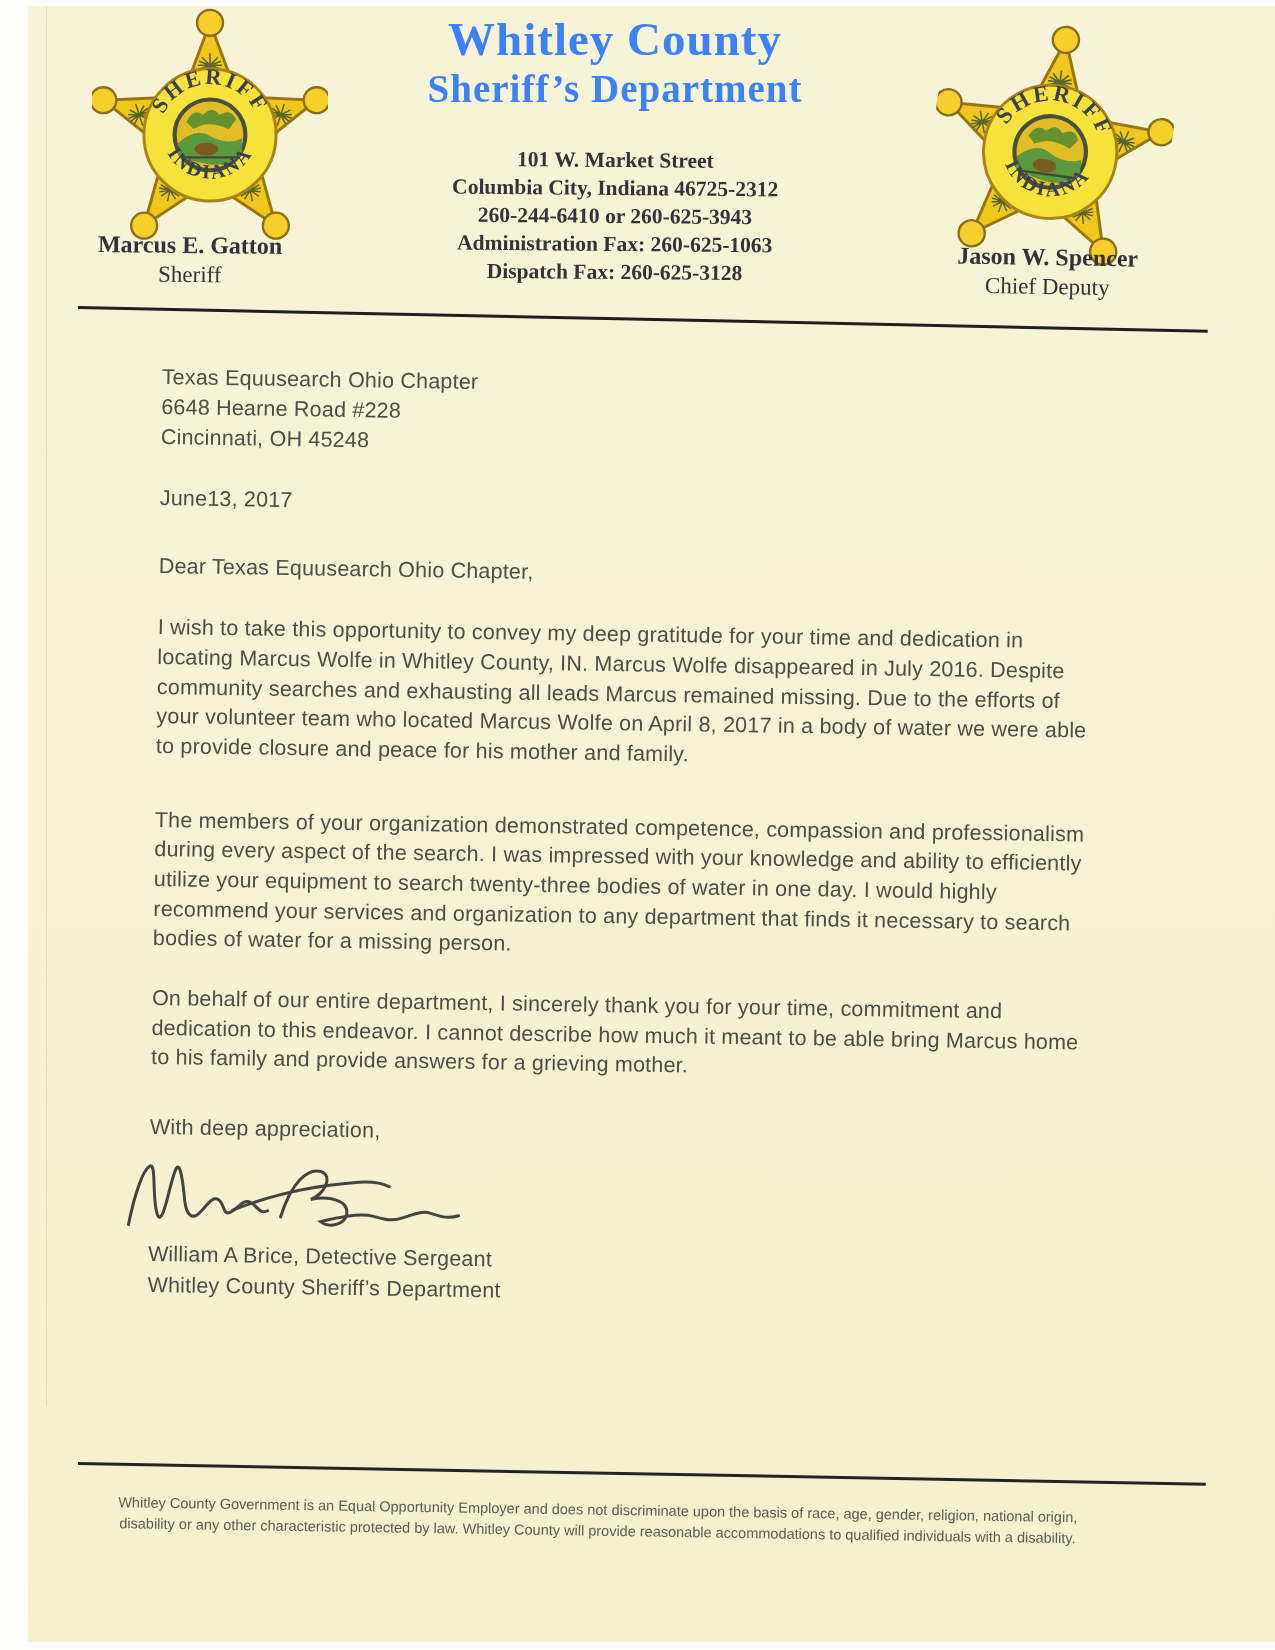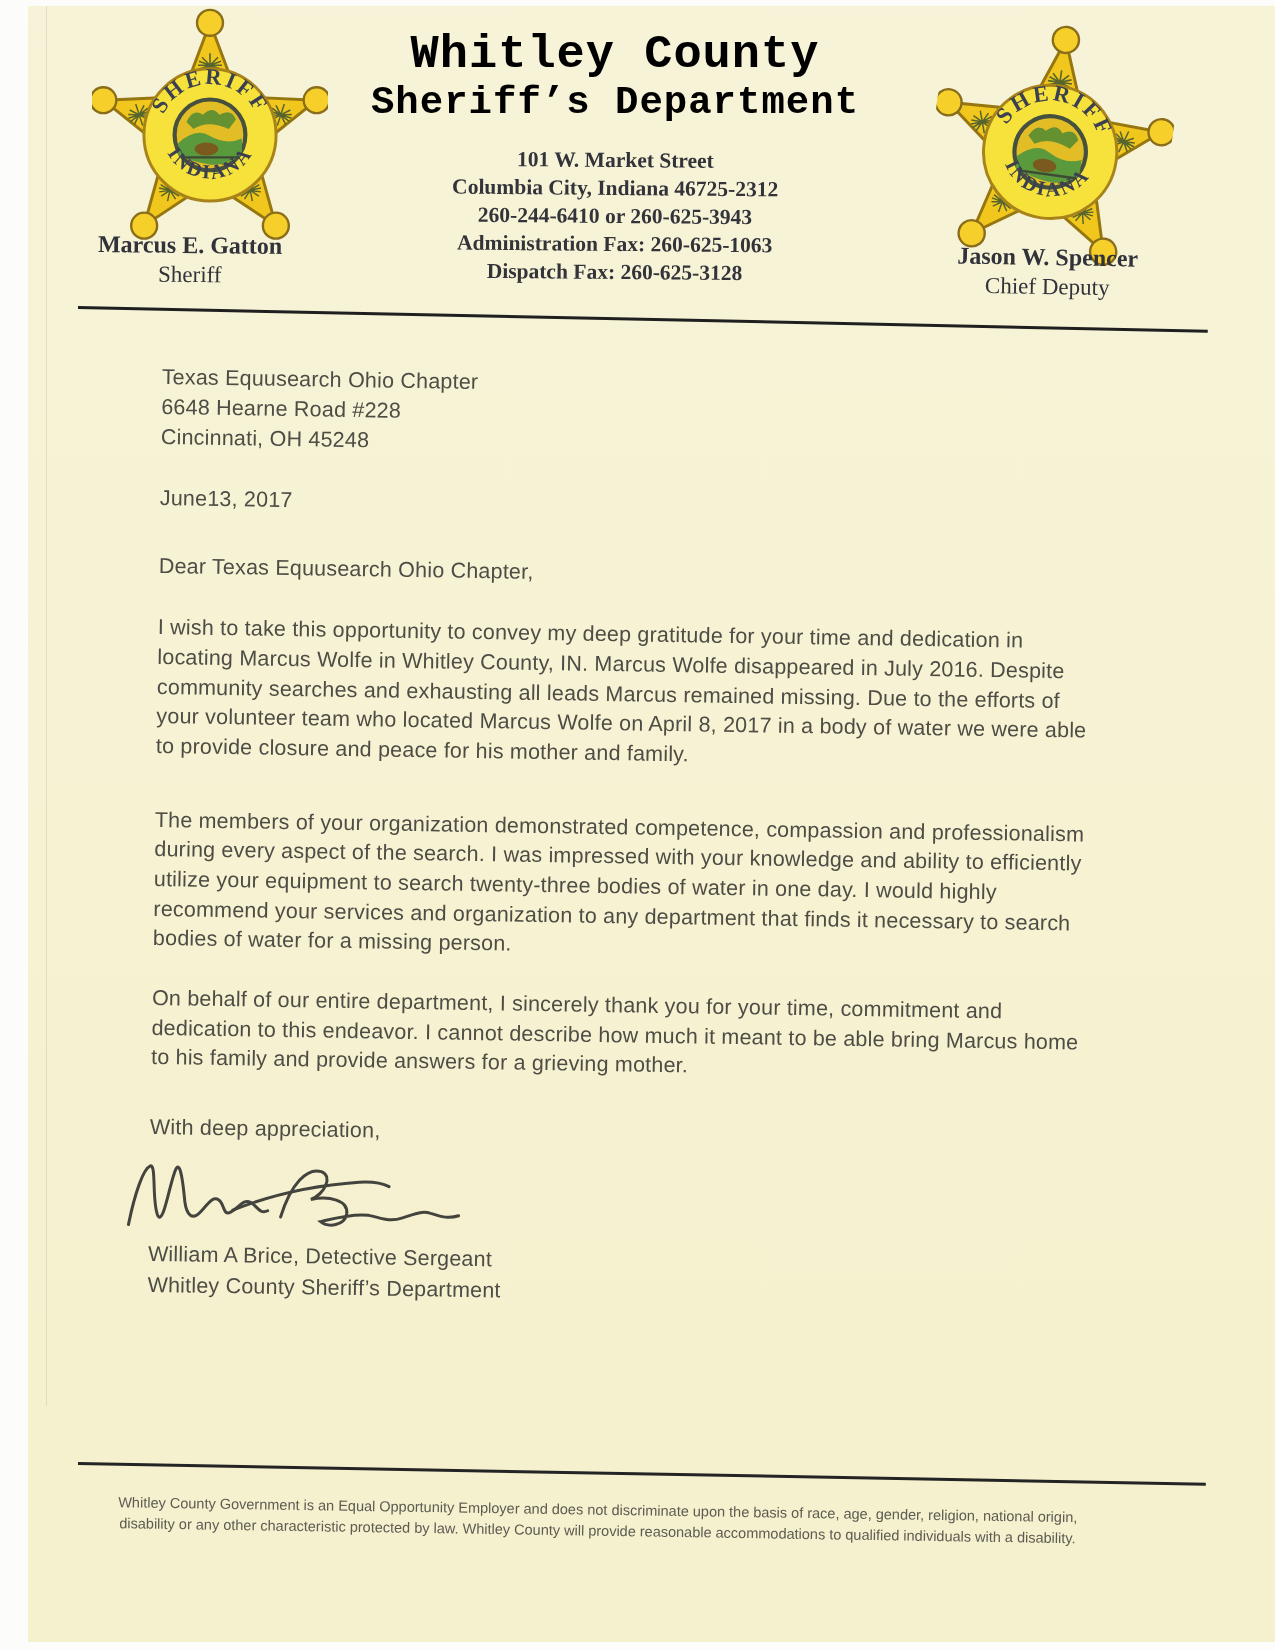--- a/index.html
+++ b/index.html
@@ -6,22 +6,22 @@
   body{background:#e9e9e6;font-family:"Liberation Sans",sans-serif;}
   #screen{position:relative;width:1275px;height:1650px;background:#fcfcfa;overflow:hidden;margin:0 auto;}
   .paper{position:absolute;left:28px;top:6px;right:0;bottom:8px;
          background:linear-gradient(180deg,#f7f3d8 0%,#f6f2d2 55%,#f5f0cd 100%);}
   .paper-fold{position:absolute;left:46px;top:6px;width:1px;height:1400px;background:rgba(160,160,150,.25);}
 
   
   .badge{position:absolute;}
   .badge-left{left:92px;top:6px;width:236px;height:246px;}
   .badge-right{left:932px;top:22px;width:238px;height:248px;transform:rotate(8deg);}
-  .masthead{position:absolute;left:330px;top:28px;width:570px;text-align:center;
-            font-family:Liberation Mono, monospace;color:#000000;}
+  .masthead{position:absolute;left:330px;top:12px;width:570px;text-align:center;
+            font-family:Liberation Serif, serif;color:#3b82f6;}
   .masthead .t1{font-size:47px;font-weight:bold;letter-spacing:1px;}
   .masthead .t2{font-size:39px;font-weight:bold;letter-spacing:1px;margin-top:0;}
   .hq{position:absolute;left:330px;top:146px;width:570px;text-align:center;
       font-family:"Liberation Serif",serif;font-weight:bold;font-size:21.5px;color:#33333a;
       line-height:28px;transform:rotate(.5deg);}
   .official{position:absolute;text-align:center;font-family:"Liberation Serif",serif;color:#32323a;}
   .official .nm{font-weight:bold;font-size:24px;}
   .official .tt{font-size:23px;margin-top:3px;}
   .official-left{left:80px;top:232px;width:220px;transform:rotate(.6deg);}
   .official-right{left:925px;top:244px;width:245px;transform:rotate(1deg);}

